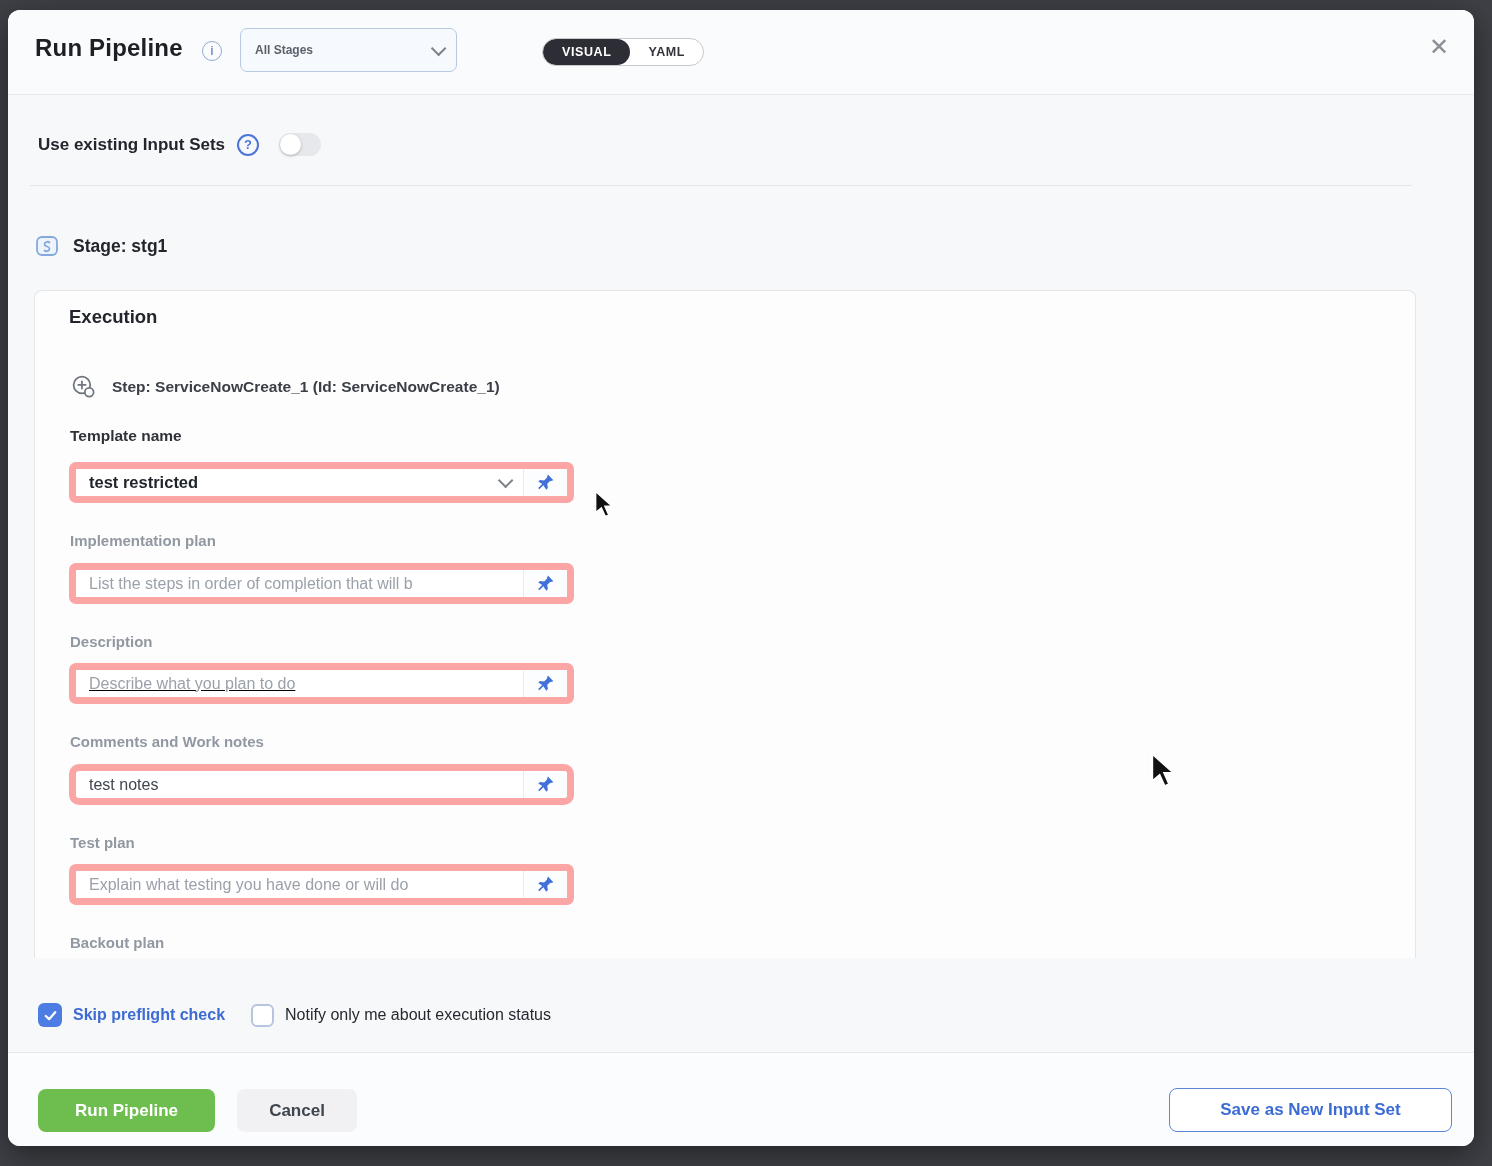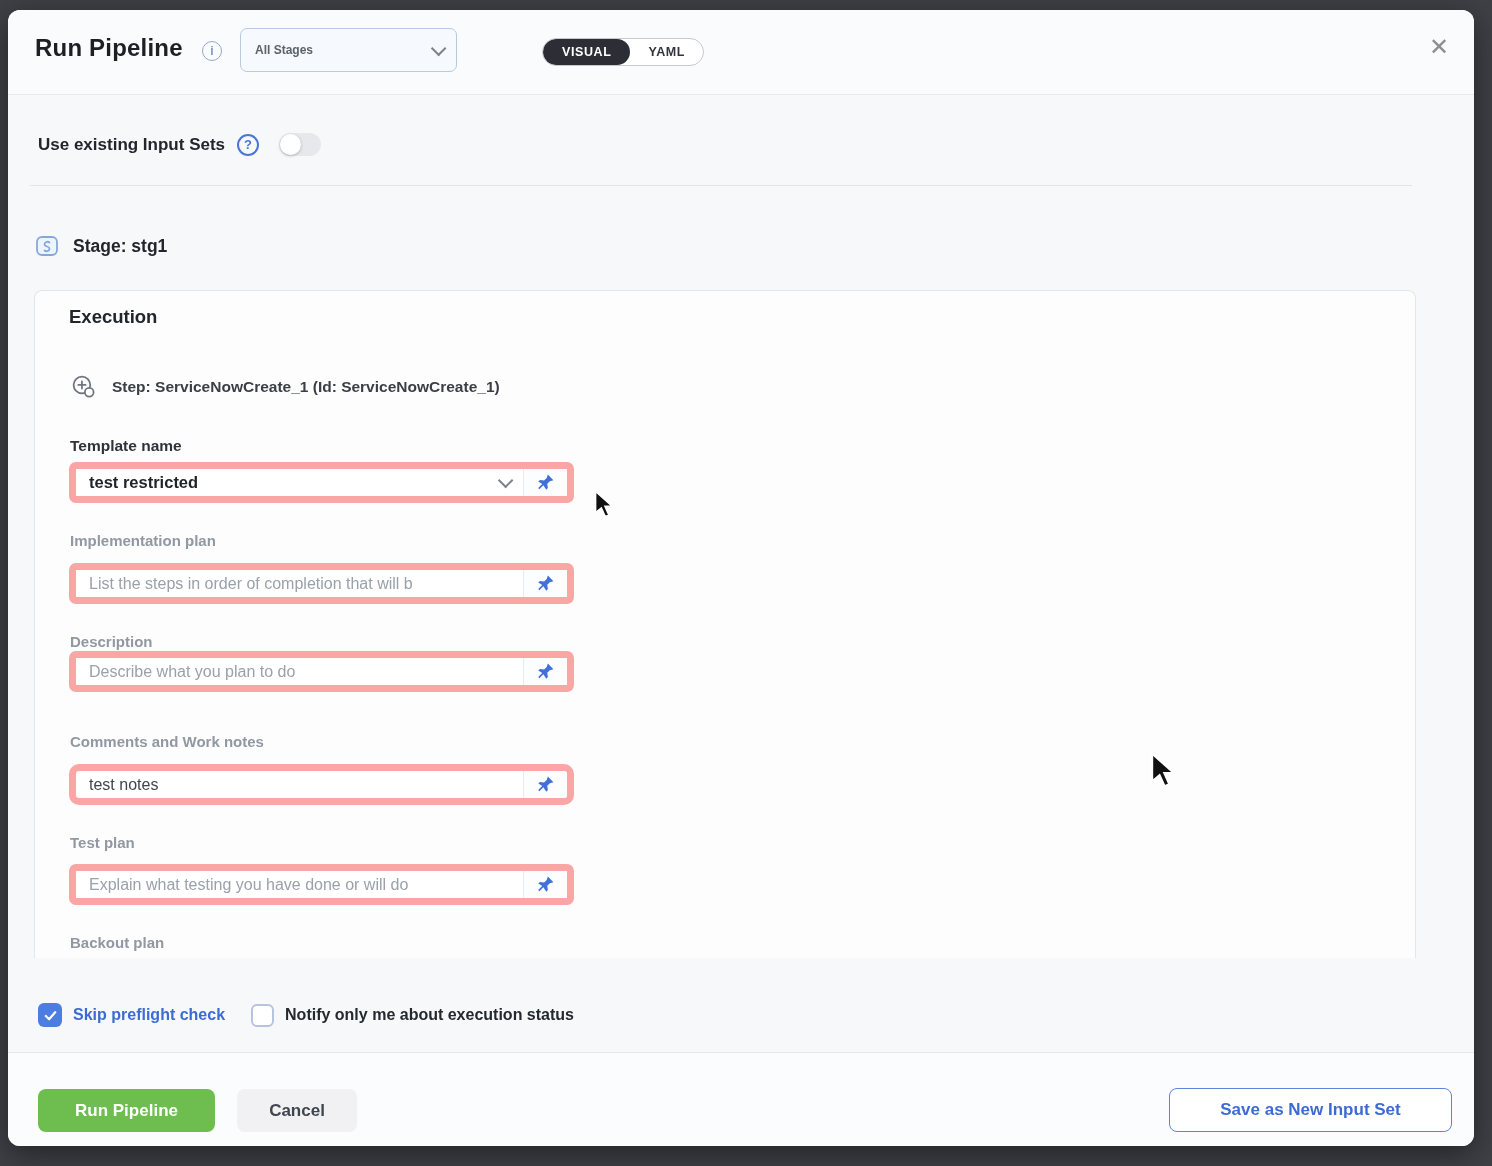--- a/index.html
+++ b/index.html
@@ -59,21 +59,21 @@
   .field .sel-val { flex:1; padding:0 13px; font-size:16.5px; color:#1f242a; font-weight:600; cursor:pointer; }
   .field .sel-chev { margin-right:14px; }
   .pin-btn { width:44px; height:100%; border-left:1px solid #e9ebef; background:#fcfdfe; display:flex; align-items:center;
     justify-content:center; cursor:pointer; flex:0 0 44px; }
   
   .opts { position:absolute; left:30px; top:993px; display:flex; align-items:center; gap:26px; }
   .opt { display:flex; align-items:center; gap:11px; cursor:pointer; }
   .cb-on { width:24px; height:24px; background:#4d7ce2; border-radius:6px; display:flex; align-items:center; justify-content:center; }
   .cb-off { width:23px; height:23px; background:#fff; border:2px solid #b7c4dd; border-radius:6px; }
   .opt-label-blue { font-size:16px; color:#3d6bd4; font-weight:600; }
-  .opt-label-dark { font-size:16px; color:#24292f; font-weight:700; }
+  .opt-label-dark { font-size:16px; color:#24292f; font-weight:400; }
   .div3 { position:absolute; left:0; top:1042px; width:100%; height:1px; background:#e6e8eb; }
   .footer { position:absolute; left:0; top:1043px; width:100%; height:93px; background:#fbfcfd; }
   .btn-run { position:absolute; left:30px; top:36px; width:177px; height:43px; background:#6ebe4f; border:none; border-radius:8px;
     color:#fff; font-family:"Liberation Sans",sans-serif; font-size:17px; font-weight:700; cursor:pointer; }
   .btn-cancel { position:absolute; left:229px; top:36px; width:120px; height:43px; background:#f1f1f4; border:none; border-radius:8px;
     color:#3f454e; font-family:"Liberation Sans",sans-serif; font-size:17px; font-weight:700; cursor:pointer; }
   .btn-save { position:absolute; right:22px; top:35px; width:283px; height:44px; background:#fff; border:1.5px solid #5d85d8;
     border-radius:8px; color:#3d6bd4; font-family:"Liberation Sans",sans-serif; font-size:17px; font-weight:700; cursor:pointer; }
   .cursor { position:absolute; pointer-events:none; z-index:50; }
 </style>
@@ -118,21 +118,21 @@
 
     <div class="step-row">
       <svg width="25" height="25" viewBox="0 0 24 24">
         <circle cx="10.5" cy="10.5" r="8" fill="none" stroke="#6f757e" stroke-width="1.7"></circle>
         <path d="M10.5 7v7M7 10.5h7" stroke="#6f757e" stroke-width="1.7" stroke-linecap="round"></path>
         <circle cx="17.5" cy="17.5" r="4.2" fill="#fff" stroke="#6f757e" stroke-width="1.7"></circle>
       </svg>
       <span class="step-label">Step: ServiceNowCreate_1 (Id: ServiceNowCreate_1)</span>
     </div>
 
-    <div class="f-label dark" style="left:35px; top:146px;">Template name</div>
+    <div class="f-label dark" style="left:35px; top:136px;">Template name</div>
     <div class="field" style="left:34px; top:171px;">
       <span class="sel-val">test restricted</span>
       <span class="chev sel-chev"></span>
       <span class="pin-btn">
         <svg width="19" height="19" viewBox="0 0 24 24">
           <path d="M15 2 L22 9 L17.5 10.3 L14.2 13.6 L15 19 L13 21 L9.3 15.4 L4.2 20.5 L2.8 19.1 L7.9 14 L2.9 10.6 L5 8.7 L10.2 9.6 L13.5 6.3 Z" fill="#4070d8"></path>
         </svg>
       </span>
     </div>
 
@@ -140,21 +140,21 @@
     <div class="field" style="left:34px; top:272px;">
       <input class="txt-input" placeholder="List the steps in order of completion that will b" style="">
       <span class="pin-btn">
         <svg width="19" height="19" viewBox="0 0 24 24">
           <path d="M15 2 L22 9 L17.5 10.3 L14.2 13.6 L15 19 L13 21 L9.3 15.4 L4.2 20.5 L2.8 19.1 L7.9 14 L2.9 10.6 L5 8.7 L10.2 9.6 L13.5 6.3 Z" fill="#4070d8"></path>
         </svg>
       </span>
     </div>
 
     <div class="f-label" style="left:35px; top:342px;">Description</div>
-    <div class="field" style="left:34px; top:360px;">
+    <div class="field" style="left:34px; top:372px;text-decoration:underline;">
       <input class="txt-input" placeholder="Describe what you plan to do" style="">
       <span class="pin-btn">
         <svg width="19" height="19" viewBox="0 0 24 24">
           <path d="M15 2 L22 9 L17.5 10.3 L14.2 13.6 L15 19 L13 21 L9.3 15.4 L4.2 20.5 L2.8 19.1 L7.9 14 L2.9 10.6 L5 8.7 L10.2 9.6 L13.5 6.3 Z" fill="#4070d8"></path>
         </svg>
       </span>
     </div>
 
     <div class="f-label" style="left:35px; top:442px;">Comments and Work notes</div>
     <div class="field" style="left:34px; top:473px;border-radius:10px;">

